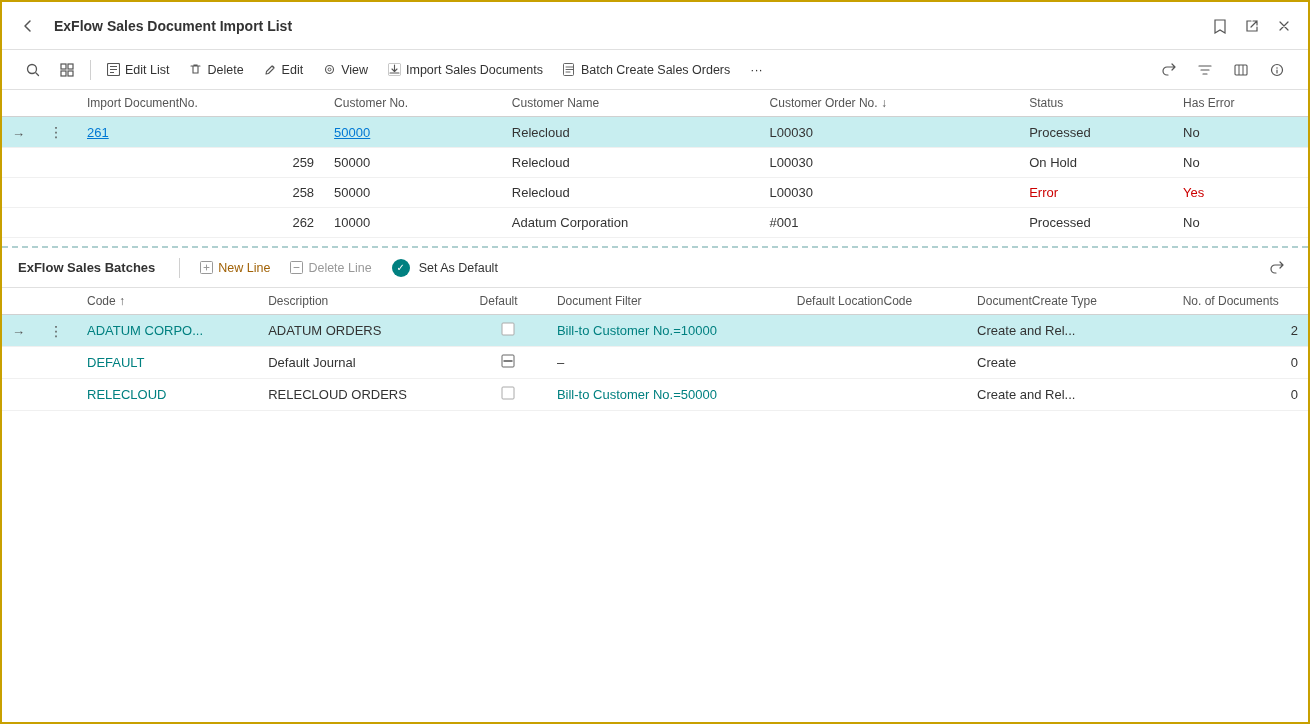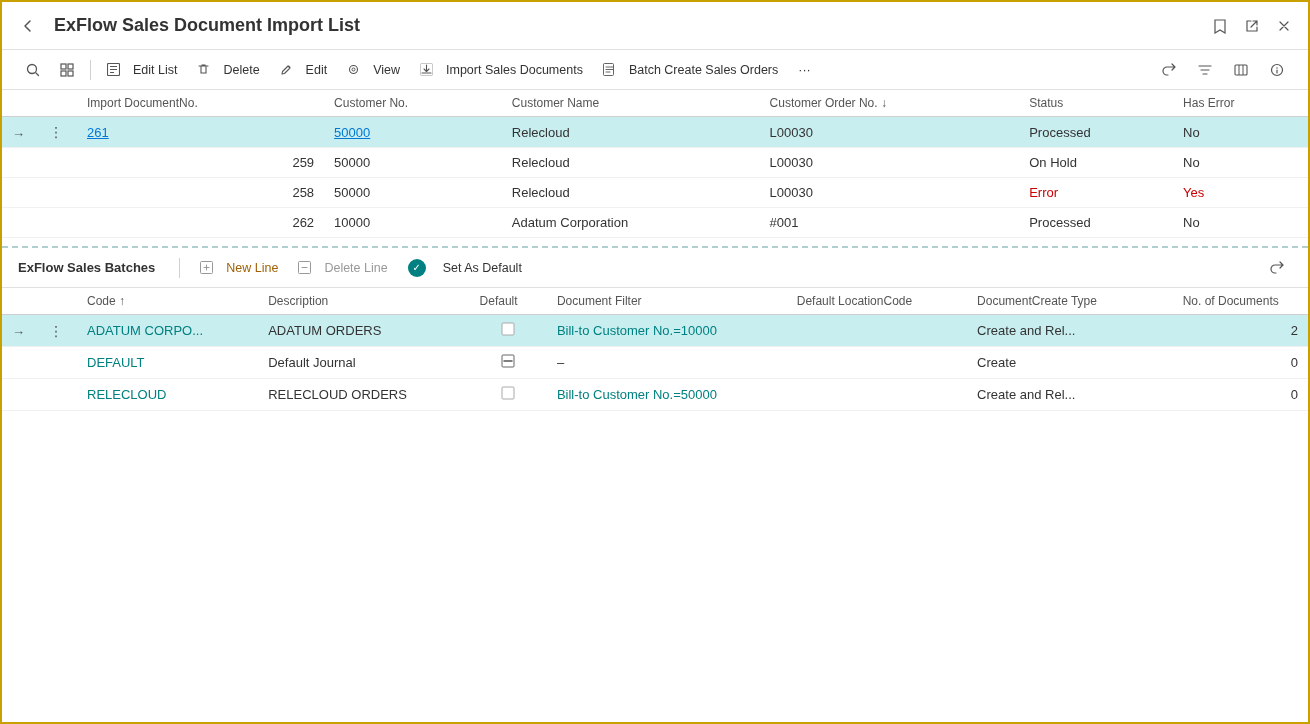--- a/index.html
+++ b/index.html
@@ -23,21 +23,21 @@
       border-bottom: 1px solid #e0e0e0;
       background: #fff;
     }
     .back-btn {
       width: 28px; height: 28px;
       display: flex; align-items: center; justify-content: center;
       color: #555; cursor: pointer; margin-right: 12px;
       border-radius: 3px;
     }
     .page-title {
-      font-size: 18px;
+      font-size: 14px;
       font-weight: 600;
       color: #333;
       flex: 1;
     }
     .top-bar-icons {
       display: flex; gap: 8px; align-items: center;
     }
     .top-bar-icon {
       width: 24px; height: 24px;
       display: flex; align-items: center; justify-content: center;
@@ -48,21 +48,21 @@
     .toolbar {
       display: flex;
       align-items: center;
       height: 40px;
       padding: 0 16px;
       border-bottom: 1px solid #e0e0e0;
       background: #fff;
       gap: 4px;
     }
     .toolbar-btn {
-      display: flex; align-items: center; gap: 13px;
+      display: flex; align-items: center; gap: 5px;
       padding: 4px 8px;
       border: none; background: transparent;
       cursor: pointer; color: #333; font-size: 12.5px;
       border-radius: 3px;
       white-space: nowrap;
     }
     .toolbar-sep {
       width: 1px; height: 20px; background: #d0d0d0; margin: 0 4px;
     }
     .toolbar-right {

